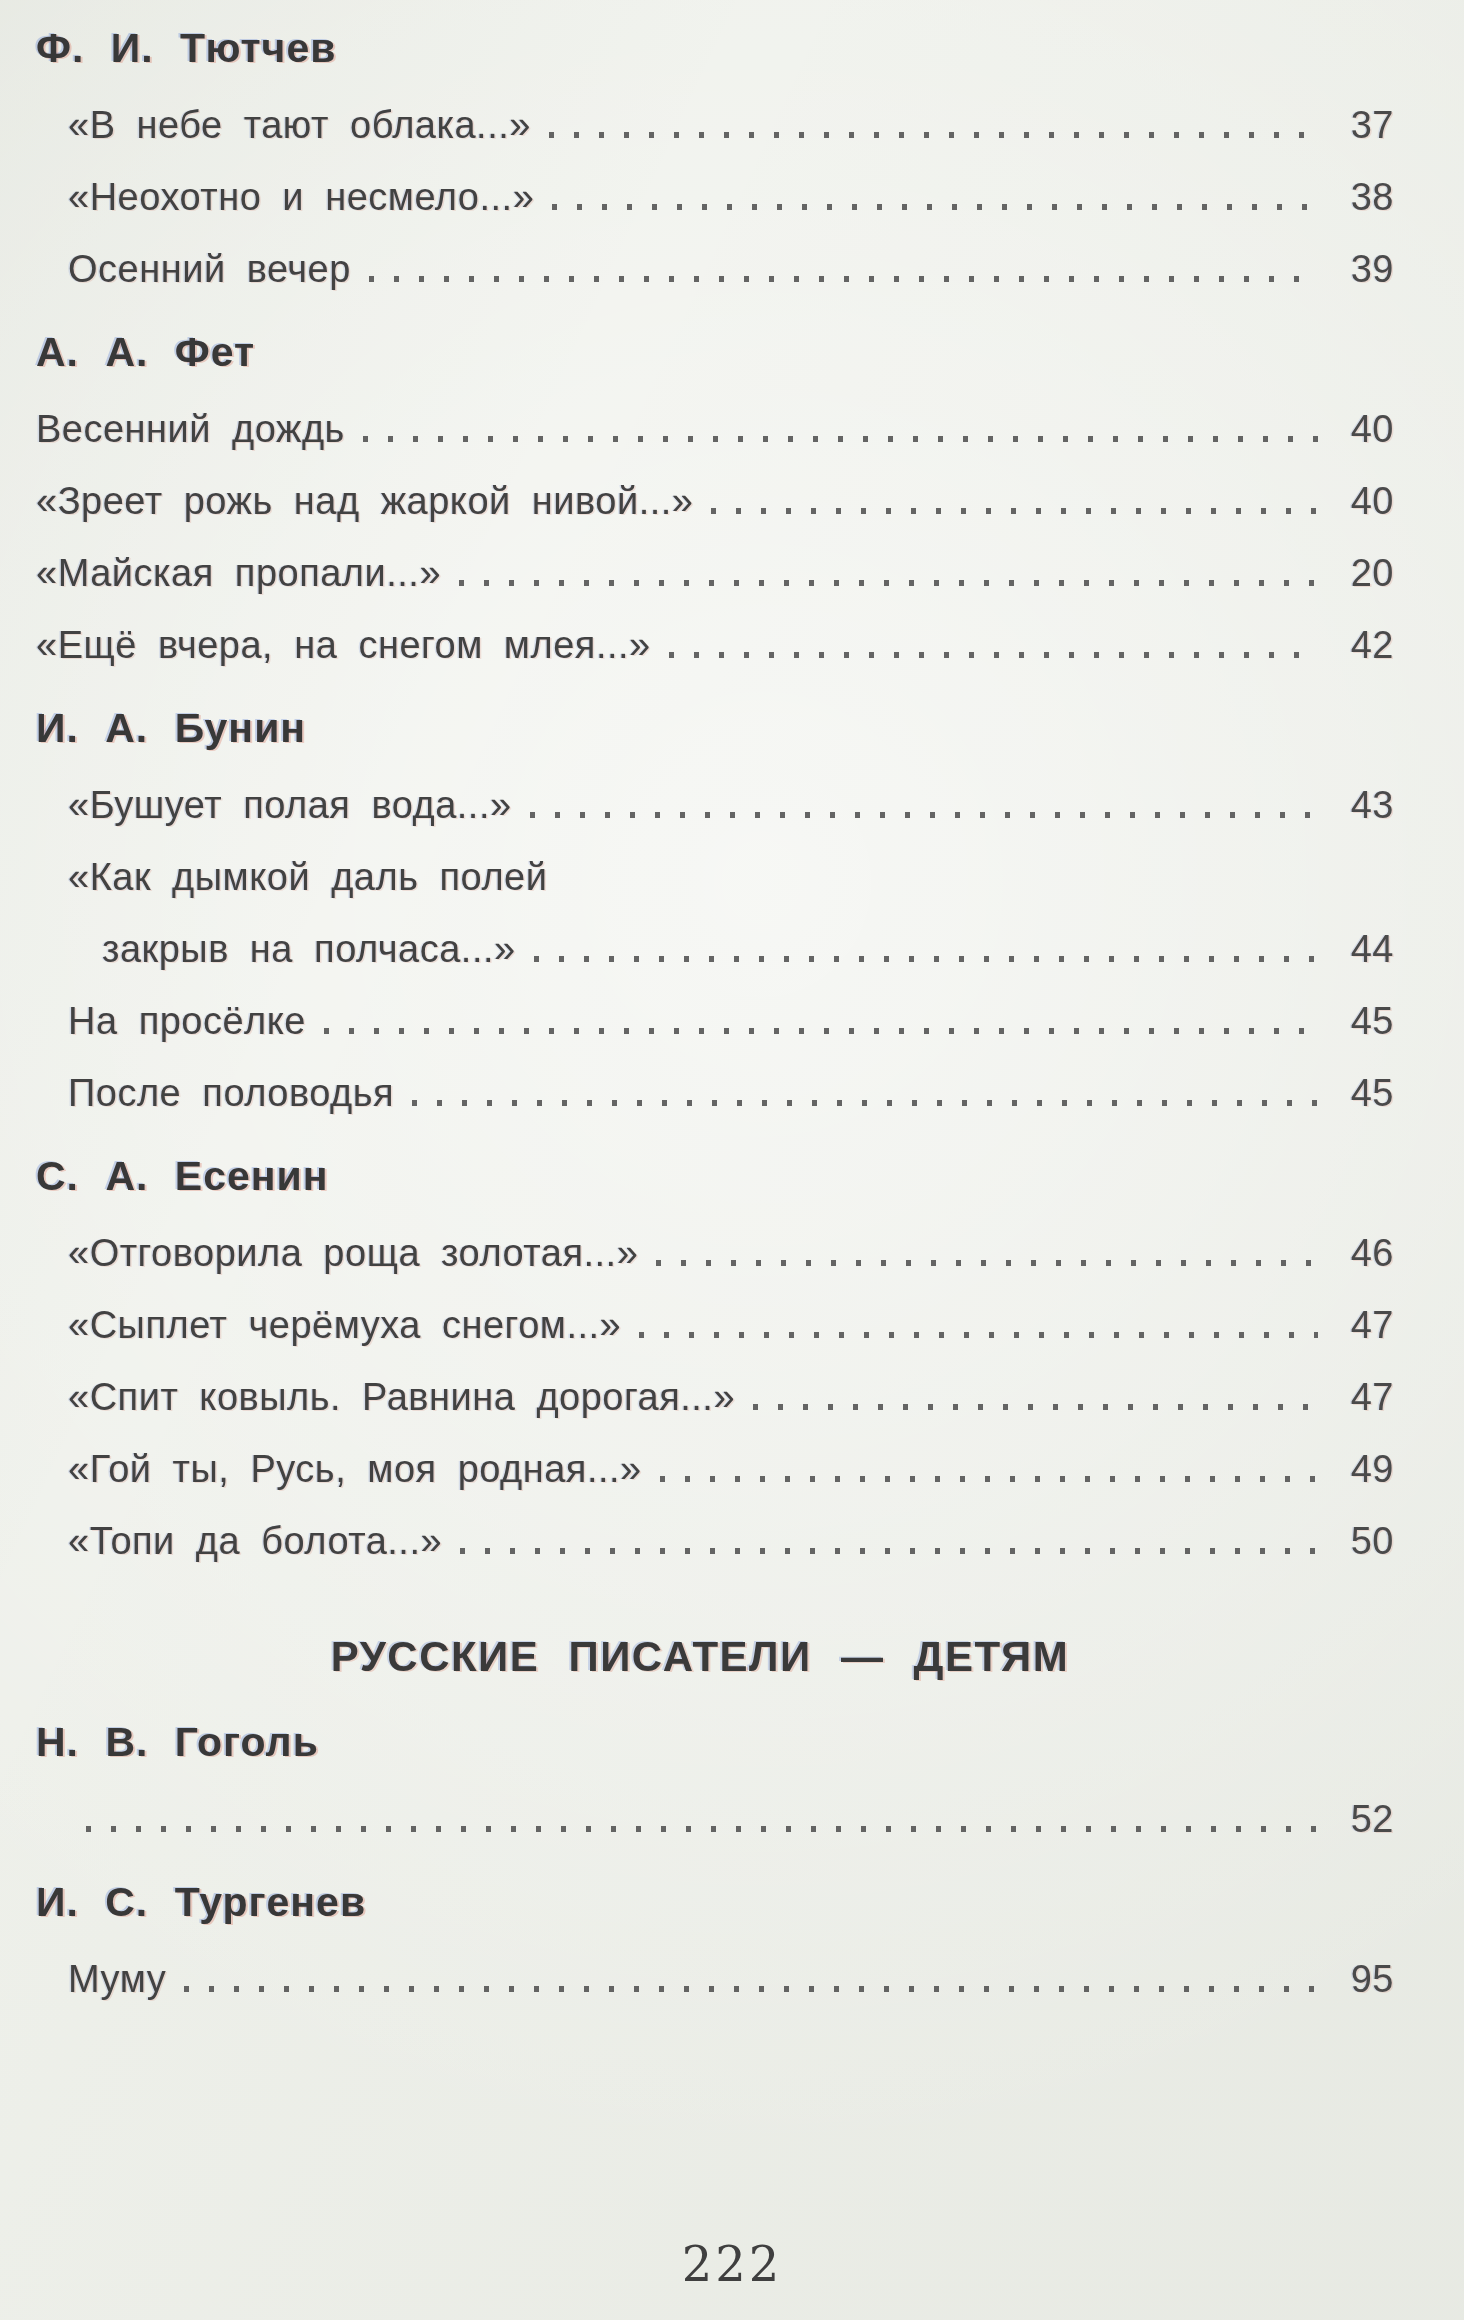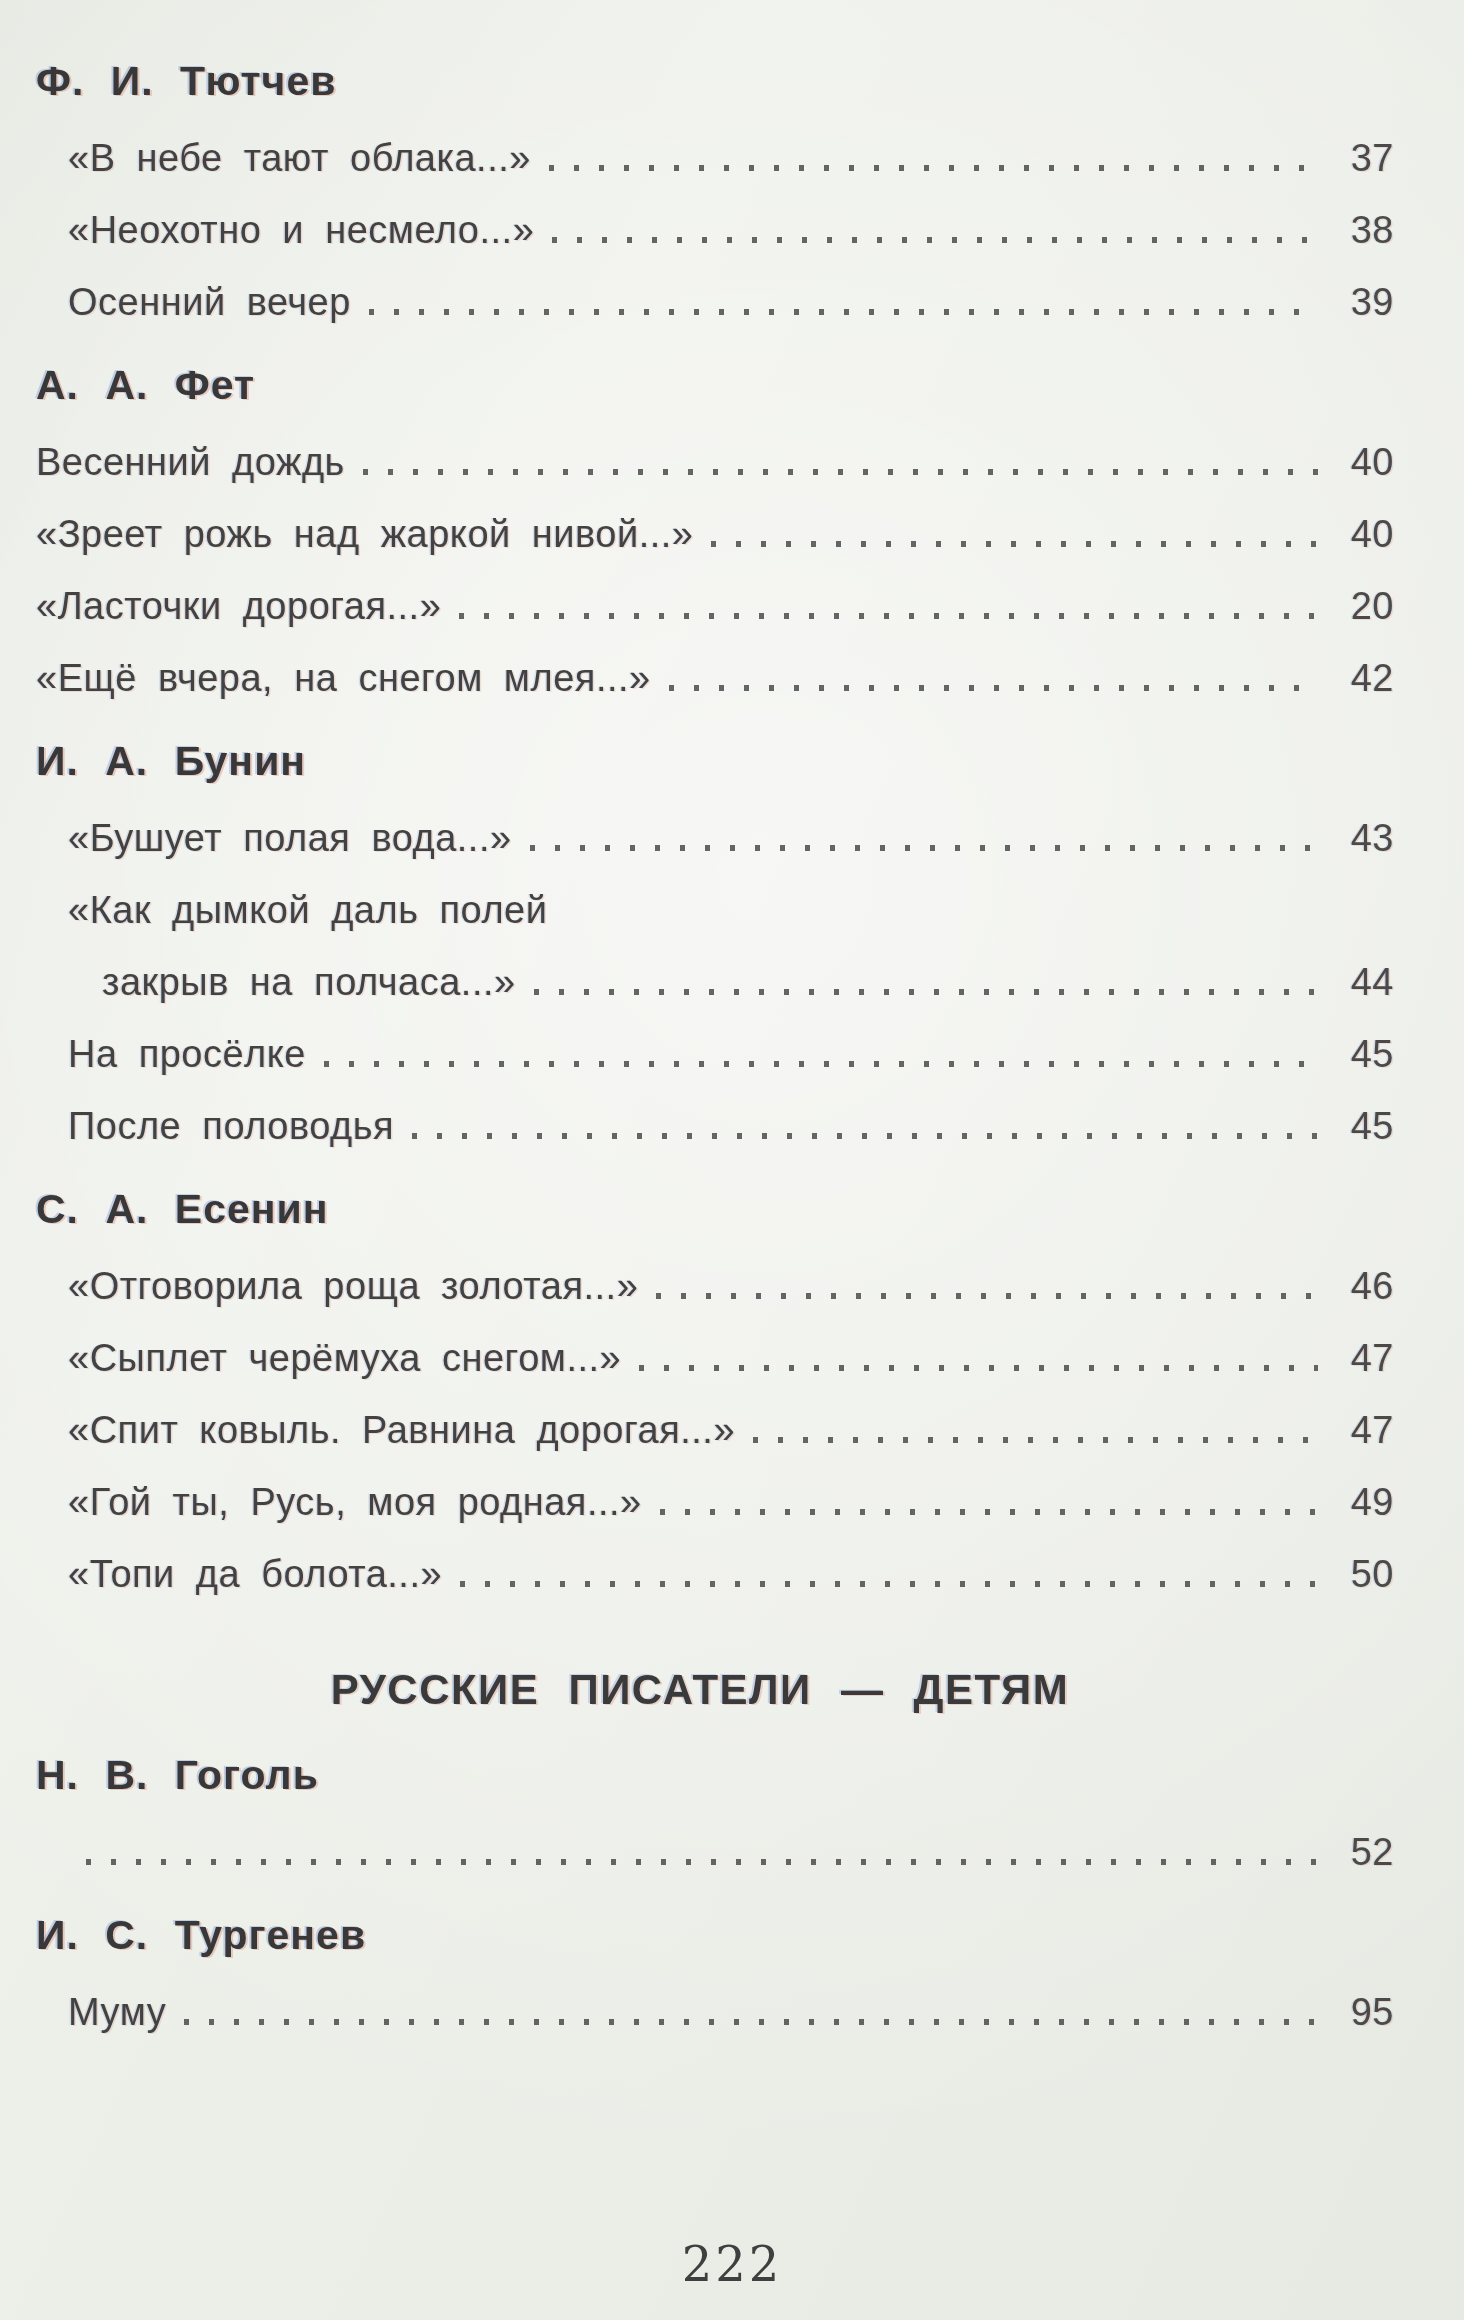--- a/index.html
+++ b/index.html
@@ -14,21 +14,21 @@
     margin: 0 auto;
     overflow: hidden;
     background-color: #eef0ea;
     background-image:
       radial-gradient(ellipse 120% 80% at 52% 38%, rgba(255,255,255,0.55), rgba(255,255,255,0) 70%),
       linear-gradient(115deg, rgba(120,130,110,0.06), rgba(255,255,255,0) 30%, rgba(110,120,100,0.05) 95%);
     font-family: "Liberation Sans", sans-serif;
     color: #3e3e3e;
   }
   .toc {
-    padding: 58px 70px 0 36px;
+    padding: 25px 70px 0 36px;
   }
   .author {
     font-size: 41px;
     font-weight: 700;
     letter-spacing: 1px;
     word-spacing: 14px;
     color: #383838;
     margin: 38px 0 32px 0;
     text-shadow: 2px 1px 0 rgba(205,60,30,0.22), -2px -1px 0 rgba(30,80,205,0.22);
   }
@@ -130,21 +130,21 @@
       </div>
       <div class="entry indent0">
         <div class="entry-row">
           <span class="entry-title">«Зреет рожь над жаркой нивой...»</span>
           <span class="leader"></span>
           <span class="pagenum">40</span>
         </div>
       </div>
       <div class="entry indent0">
         <div class="entry-row">
-          <span class="entry-title">«Ласточки дорогая...»</span>
+          <span class="entry-title">«Майская пропали...»</span>
           <span class="leader"></span>
           <span class="pagenum">20</span>
         </div>
       </div>
       <div class="entry indent0">
         <div class="entry-row">
           <span class="entry-title">«Ещё вчера, на снегом млея...»</span>
           <span class="leader"></span>
           <span class="pagenum">42</span>
         </div>

